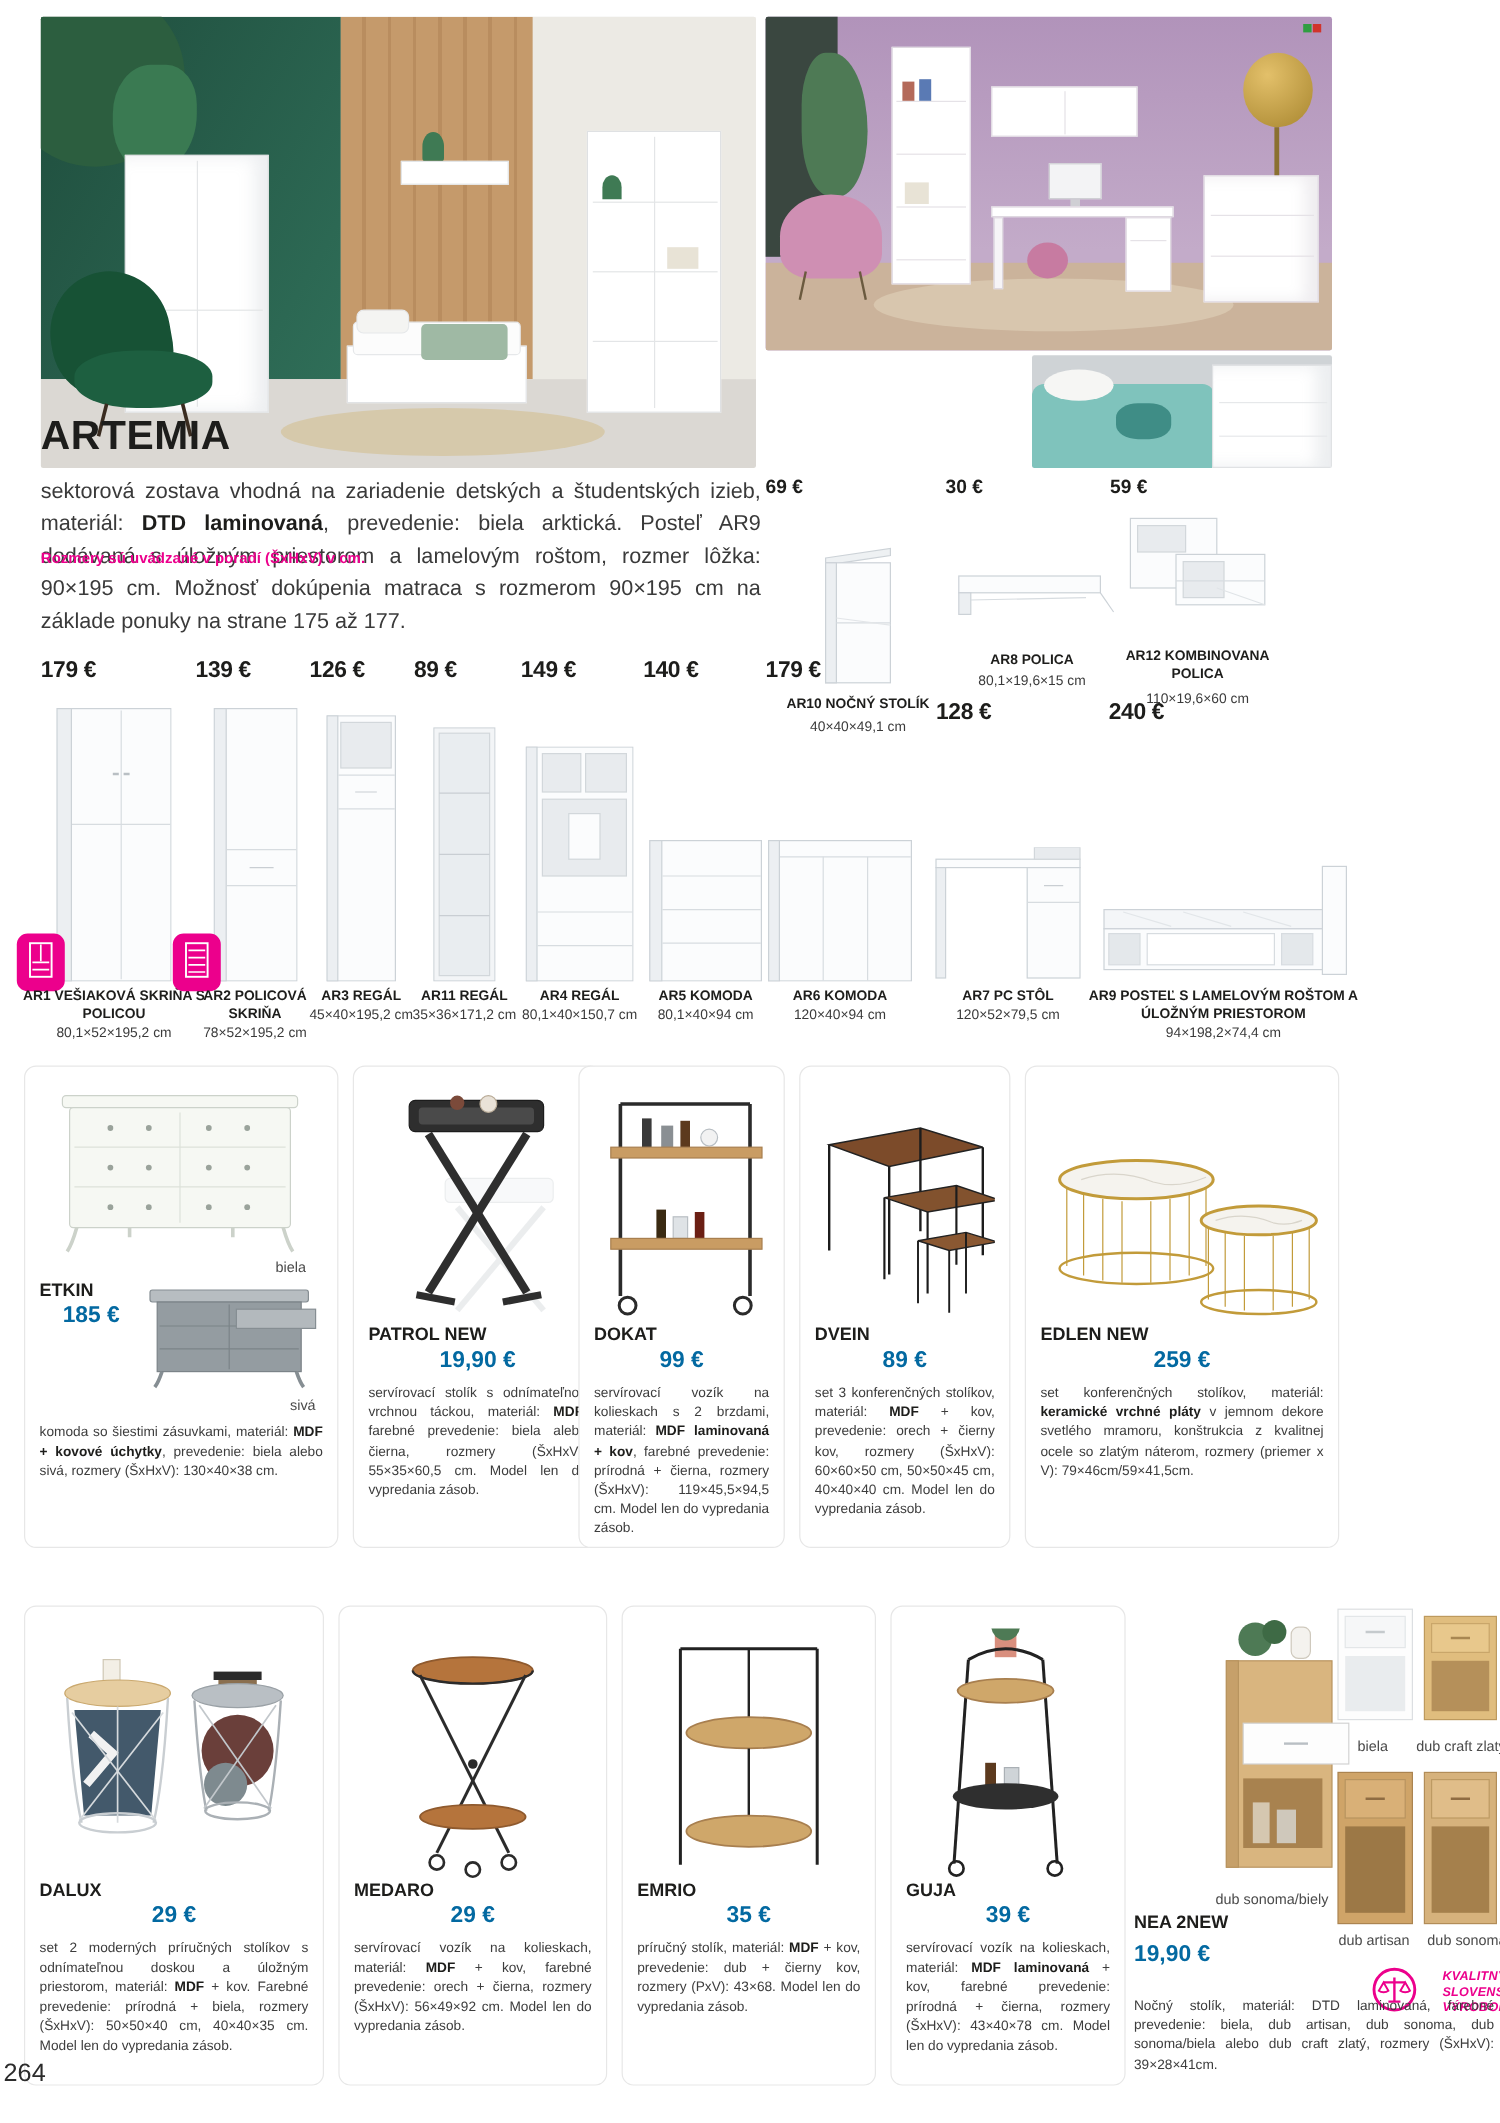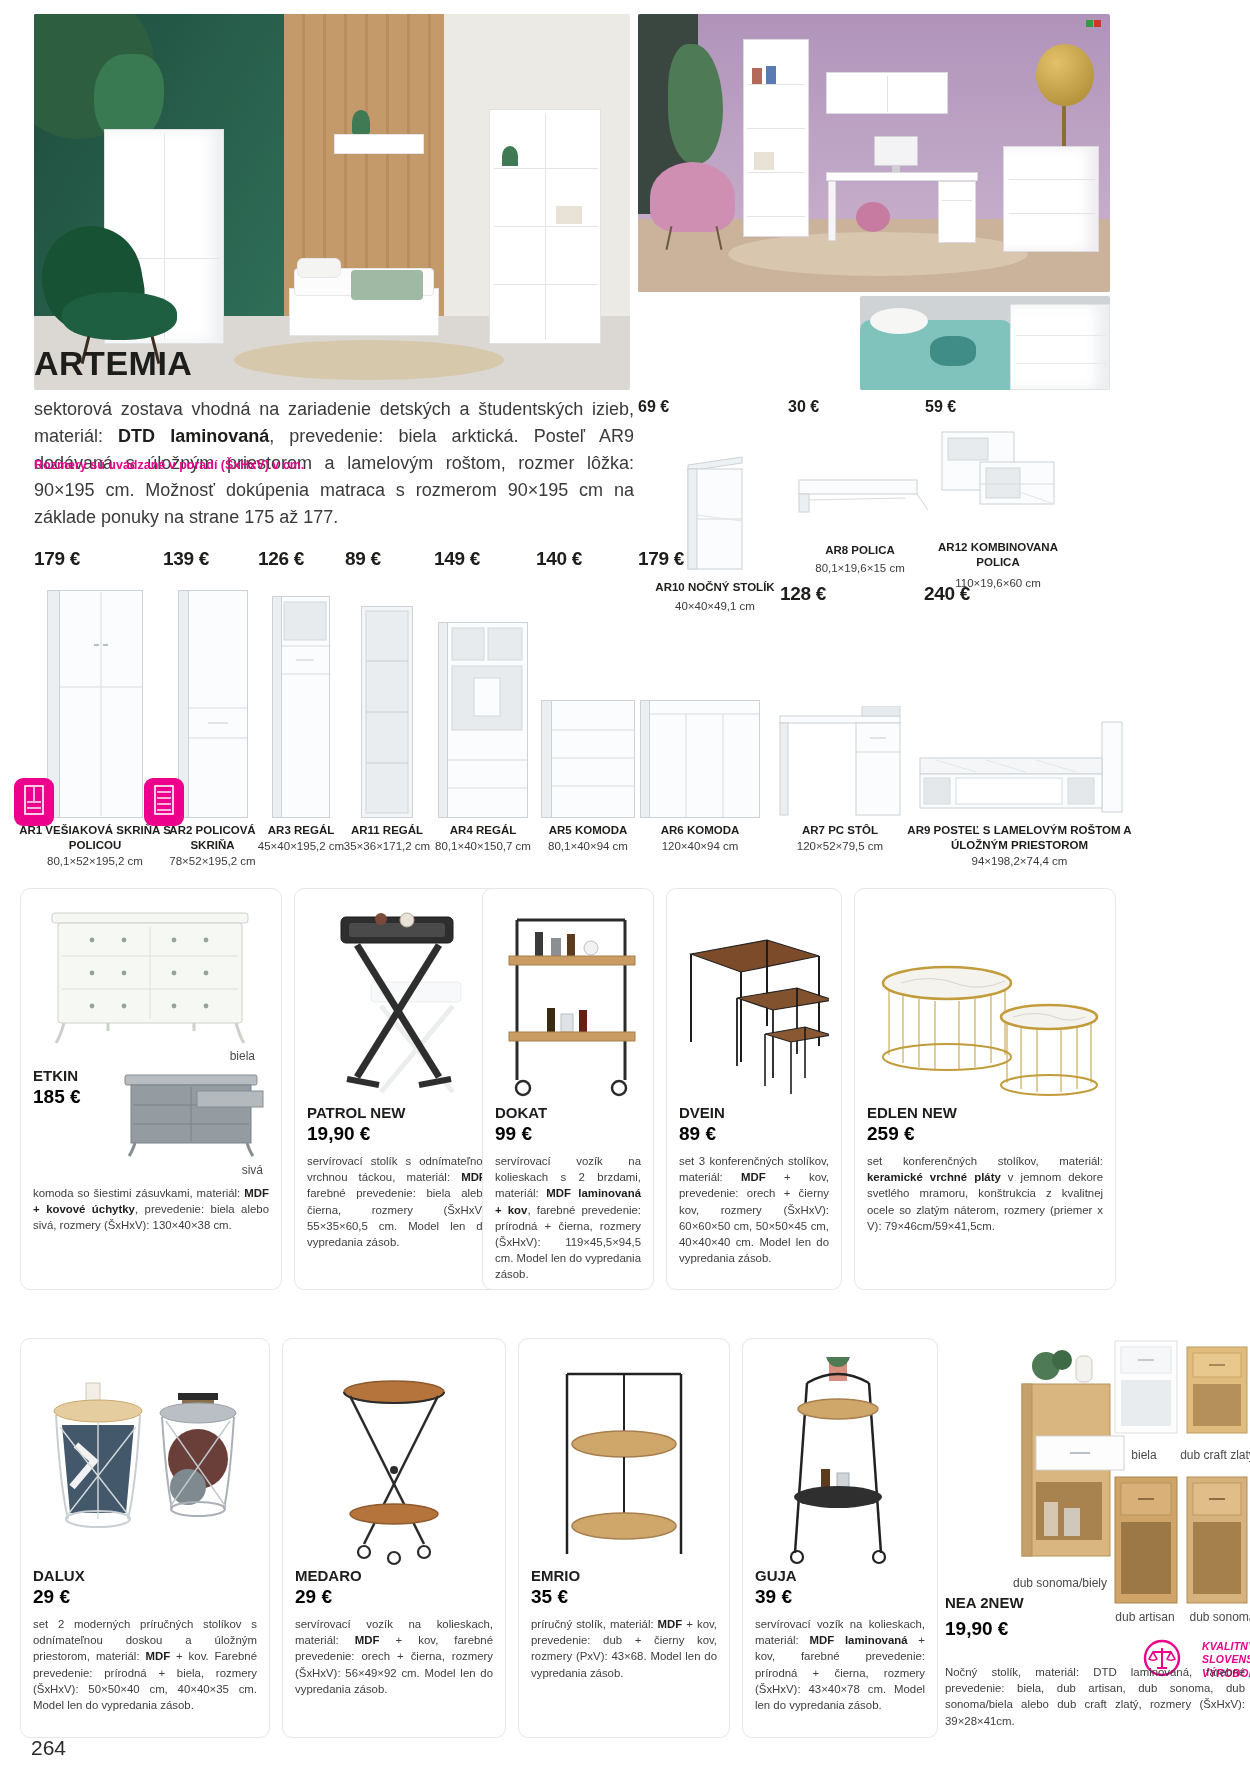--- a/index.html
+++ b/index.html
@@ -10,21 +10,21 @@
   .price{font-weight:800;font-size:19px;color:#1d1d1b;letter-spacing:-.3px;}
   .bigprice{font-weight:800;font-size:16px;}
   .pname{font-weight:700;font-size:11.5px;color:#1d1d1b;text-align:center;line-height:1.3;}
   .pdims{font-size:11.5px;color:#3a3a3a;text-align:center;line-height:1.35;margin-top:1px;}
   .title{font-weight:800;font-size:34px;letter-spacing:.5px;color:#1d1d1b;}
   .desc{font-size:18px;line-height:1.5;color:#3a3a3a;text-align:justify;}
   .note{font-weight:700;font-size:12.5px;}
   .card{position:absolute;border:1px solid #e7e7e7;border-radius:10px;padding:10px 12px;box-sizing:border-box;background:#fff;}
   .imgbox{display:flex;align-items:flex-end;justify-content:center;}
   .cname{font-weight:800;font-size:15px;color:#1d1d1b;}
-  .cprice{font-weight:800;font-size:19px;color:#000000;margin-top:2px;}
+  .cprice{font-weight:800;font-size:19px;color:#0369a1;margin-top:2px;text-align:center;}
   .cdesc{font-size:11.4px;color:#3d3d3d;text-align:justify;line-height:1.42;margin-top:8px;}
   .cdesc b,.desc b{color:#1d1d1b;}
   .vlabel{font-size:12px;color:#4a4a4a;}
   .badge{position:absolute;width:40px;height:48px;background:#ec008c;border-radius:9px;display:flex;align-items:center;justify-content:center;}
   .pagenum{font-size:21px;color:#2b2b2b;}
   .qb-text{color:#ec008c;font-weight:800;font-size:10.5px;line-height:1.25;letter-spacing:.2px;}
 </style>
 </head>
 <body>
 
@@ -655,15 +655,15 @@
       <span class="qb-text">
         <span style="display:block;">KVALITNÝ</span>
         <span style="display:block;">SLOVENSKÝ</span>
         <span style="display:block;">VÝROBOK</span>
       </span>
     </div>
 
     <div class="cdesc abs" style="left:5px;top:318px;width:300px;"><span>Nočný stolík, materiál: DTD laminovaná, farebné prevedenie: biela, dub artisan, dub sonoma, dub sonoma/biela alebo dub craft zlatý, rozmery (ŠxHxV): 39×28×41cm.</span></div>
   </div>
 
-  <div class="pagenum abs" style="left:31px;top:1716px;margin-top:20px;">264</div>
+  <div class="pagenum abs" style="left:3px;top:1716px;">264</div>
 
 </div>
 
 </body></html>

